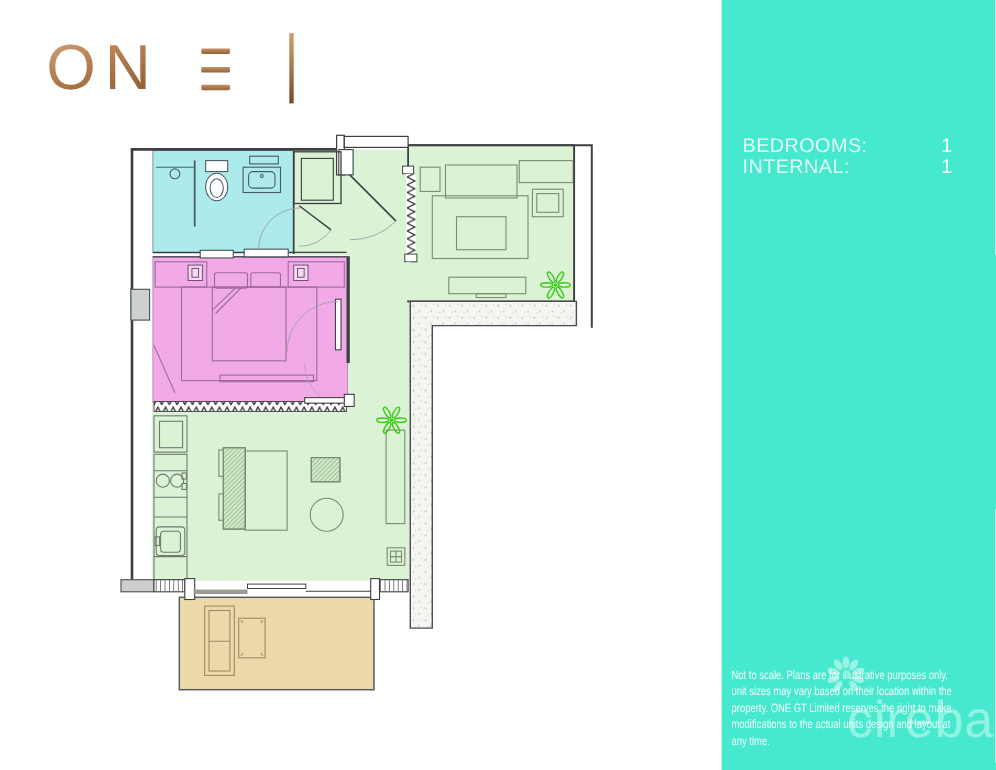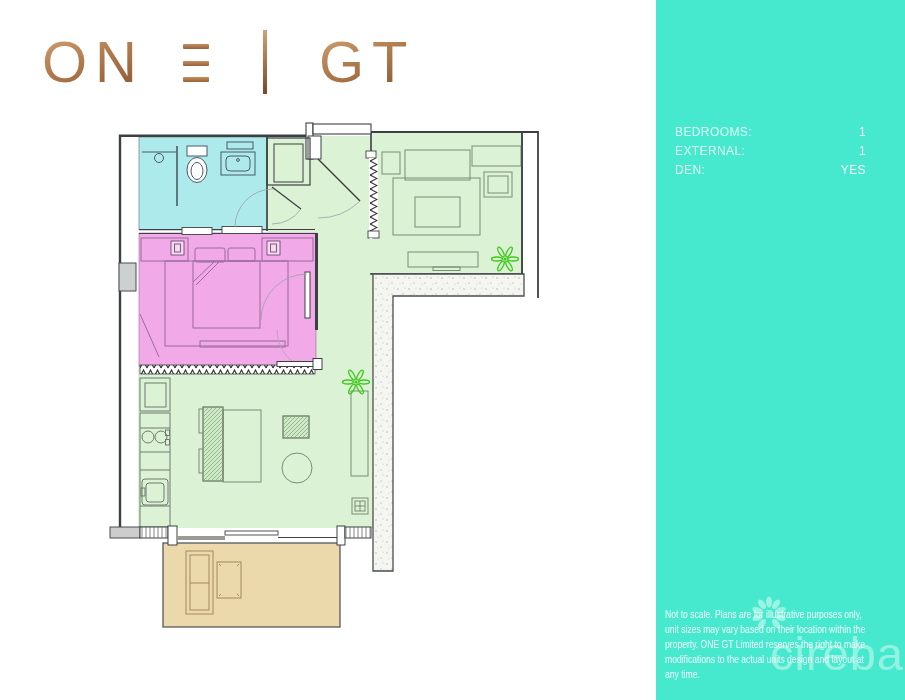--- a/index.html
+++ b/index.html
@@ -23,21 +23,21 @@
   
   .panel{position:absolute;left:656px;top:0;width:249px;height:700px;background:#47E9CE;}
   .title-row{position:absolute;left:19px;top:44px;white-space:nowrap;}
   .title-main{display:inline-block;font-size:38px;color:#ffffff;font-weight:400;
     letter-spacing:0px;transform:scaleX(0.85);transform-origin:left top;line-height:1;}
   .unit-letter{position:absolute;left:152px;top:-14px;
     font-family:"DejaVu Serif", serif;font-style:italic;font-weight:bold;
     font-size:60px;line-height:1;}
   .specs{position:absolute;left:19px;top:123px;width:191px;}
   .spec-row{display:flex;justify-content:space-between;
-    font-size:12px;letter-spacing:0.4px;line-height:19.2px;}
+    font-size:18px;letter-spacing:0.4px;line-height:19.2px;}
   .spec-label{color:rgba(255,255,255,0.82);}
   .spec-value{color:rgba(255,255,255,0.95);text-align:right;}
   .disclaimer{position:absolute;left:9px;top:607px;width:258px;
     font-size:11px;line-height:15px;color:rgba(255,255,255,0.92);
     transform:scaleX(0.78);transform-origin:left top;}
   .watermark-text{position:absolute;left:82px;top:630px;
     font-size:47px;letter-spacing:1px;color:rgba(255,255,255,0.42);line-height:1;margin-left:32px;}
   .watermark-flower{position:absolute;left:94px;top:595px;}
   
   .plan{position:absolute;left:108px;top:115px;}
@@ -46,21 +46,20 @@
 <body>
 
 <div class="logo">
   <span class="lg-txt">ON</span>
   <span class="lg-e">
       <i></i>
       <i></i>
       <i></i>
     </span>
   <span class="lg-bar"></span>
-  <span class="lg-txt">GT</span>
 </div>
 
 <svg class="plan" width="442" height="522" viewBox="108 115 442 522" xmlns="http://www.w3.org/2000/svg">
   <defs>
     <pattern id="stipple" width="11" height="11" patternUnits="userSpaceOnUse">
       <rect width="11" height="11" fill="#f5f5f2"></rect>
       <circle cx="2" cy="3" r="0.8" fill="#b9b9b4"></circle>
       <circle cx="7" cy="8" r="0.8" fill="#c6c6c0"></circle>
       <circle cx="9" cy="2" r="0.6" fill="#c0c0ba"></circle>
       <circle cx="4" cy="9" r="0.6" fill="#cacac4"></circle>
@@ -250,26 +249,22 @@
 </svg>
 
 <div class="panel" style="background: rgb(71, 233, 206);">
 
   <div class="specs">
     <div class="spec-row">
       <span class="spec-label">BEDROOMS:</span>
       <span class="spec-value">1</span>
     </div>
     <div class="spec-row">
-      <span class="spec-label">EXTERNAL:</span>
+      <span class="spec-label">INTERNAL:</span>
       <span class="spec-value">1</span>
-    </div>
-    <div class="spec-row">
-      <span class="spec-label">DEN:</span>
-      <span class="spec-value">YES</span>
     </div>
   </div>
 
   <div class="disclaimer">Not to scale. Plans are for illustrative purposes only, unit sizes may vary based on their location within the property. ONE GT Limited reserves the right to make modifications to the actual units design and layout at any time.</div>
 
   <svg class="watermark-flower" width="38" height="38" viewBox="-19 -19 38 38" xmlns="http://www.w3.org/2000/svg">
     <g fill="rgba(255,255,255,0.45)">
       <ellipse cx="0" cy="-12" rx="3" ry="5.5"></ellipse>
       <ellipse cx="0" cy="-12" rx="3" ry="5.5" transform="rotate(36)"></ellipse>
       <ellipse cx="0" cy="-12" rx="3" ry="5.5" transform="rotate(72)"></ellipse>

